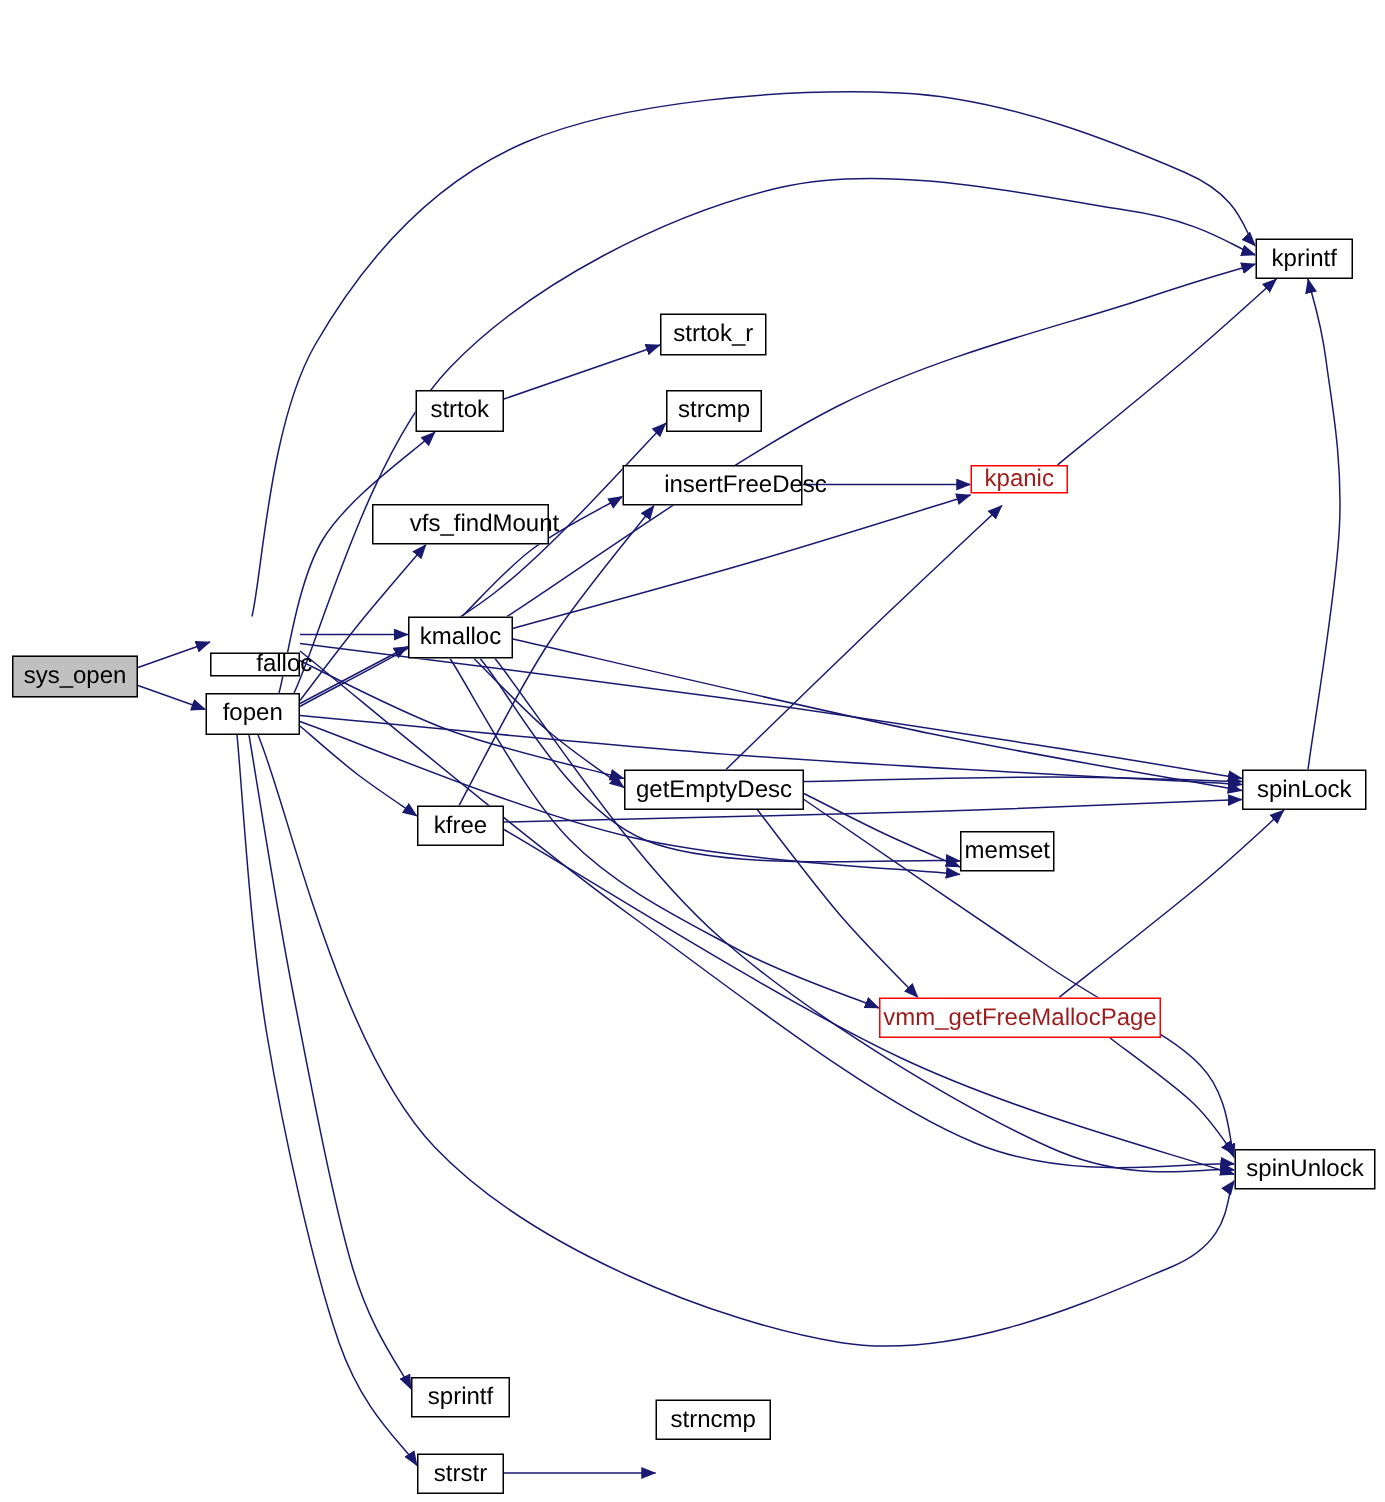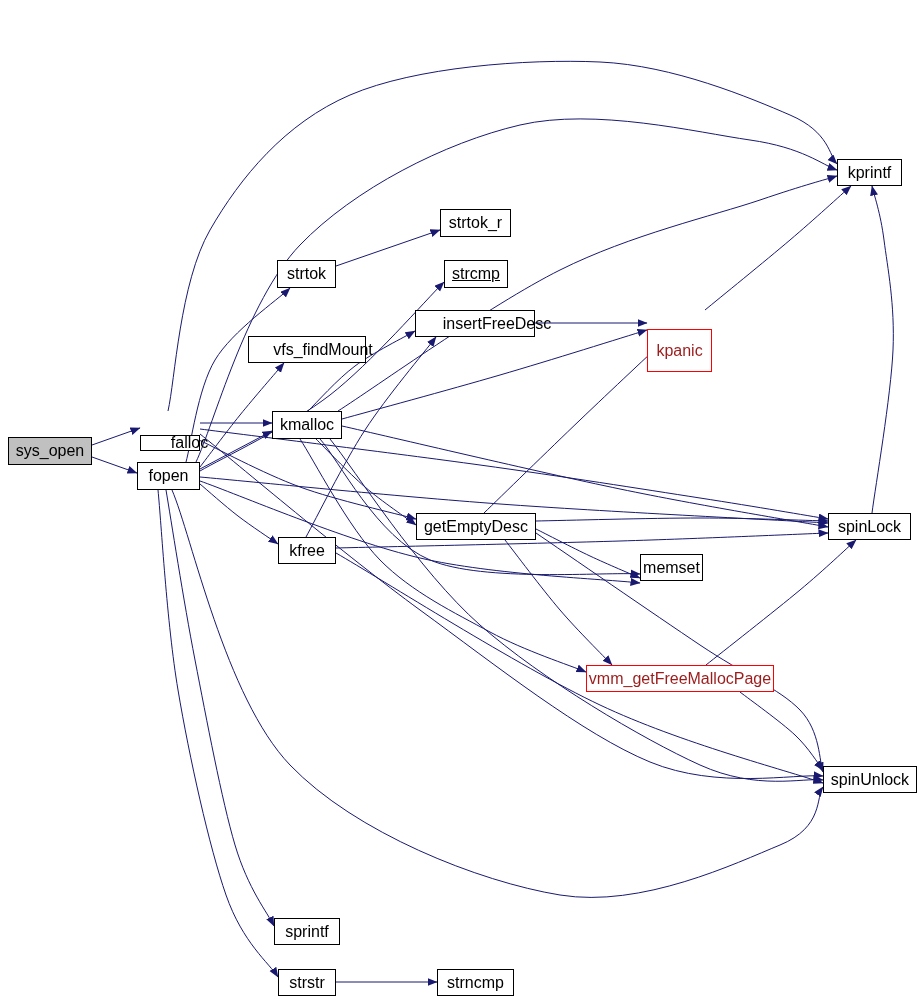--- a/index.html
+++ b/index.html
@@ -102,29 +102,29 @@
         <path d="M197,439 C214.16666666666666,447 263.5,473.6666666666667 300,487 C336.5,500.3333333333333 396.6666666666667,513.6666666666666 416,519" class="edge" marker-end="url(#arrowhead)"></path>
         <path d="M316,439 C324.1666666666667,447 348.3333333333333,472.6666666666667 365,487 C381.6666666666667,501.3333333333333 407.5,518.6666666666666 416,525" class="edge" marker-end="url(#arrowhead)"></path>
       </g>
   </svg>
   <div>
       <div class="node current" style="left: 8px; top: 437px; width: 84px; height: 28px;">sys_open</div>
       <div class="node" style="left: 140px; top: 435px; width: 60px; height: 16px; padding-left: 39px;">falloc</div>
       <div class="node" style="left: 137px; top: 462px; width: 63px; height: 28px;">fopen</div>
       <div class="node" style="left: 277px; top: 260px; width: 59px; height: 28px;">strtok</div>
       <div class="node" style="left: 440px; top: 209px; width: 71px; height: 28px;">strtok_r</div>
-      <div class="node" style="left: 444px; top: 260px; width: 64px; height: 28px; text-decoration: underline;">strcmp</div>
+      <div class="node" style="left: 444px; top: 260px; width: 64px; height: 28px;">strcmp</div>
       <div class="node" style="left: 248px; top: 336px; width: 118px; height: 27px; padding-left: 32px;">vfs_findMount</div>
       <div class="node" style="left: 415px; top: 310px; width: 120px; height: 27px; padding-left: 44px;">insertFreeDesc</div>
       <div class="node" style="left: 272px; top: 411px; width: 70px; height: 28px;">kmalloc</div>
-      <div class="node truncated" style="left: 647px; top: 310px; width: 65px; height: 43px; margin-top: 19px;">kpanic</div>
+      <div class="node truncated" style="left: 647px; top: 310px; width: 65px; height: 19px;">kpanic</div>
       <div class="node" style="left: 837px; top: 159px; width: 65px; height: 27px;">kprintf</div>
       <div class="node" style="left: 416px; top: 513px; width: 120px; height: 27px;">getEmptyDesc</div>
       <div class="node" style="left: 278px; top: 537px; width: 58px; height: 27px;">kfree</div>
       <div class="node" style="left: 640px; top: 554px; width: 63px; height: 27px;">memset</div>
       <div class="node" style="left: 828px; top: 513px; width: 83px; height: 27px;">spinLock</div>
       <div class="node truncated" style="left: 586px; top: 665px; width: 188px; height: 27px;">vmm_getFreeMallocPage</div>
       <div class="node" style="left: 823px; top: 766px; width: 94px; height: 27px;">spinUnlock</div>
       <div class="node" style="left: 274px; top: 918px; width: 66px; height: 27px;">sprintf</div>
       <div class="node" style="left: 278px; top: 969px; width: 58px; height: 27px;">strstr</div>
-      <div class="node" style="left: 437px; top: 969px; width: 77px; height: 27px;">strncmp</div>
+      <div class="node" style="left: 437px; top: 933px; width: 77px; height: 27px;">strncmp</div>
     </div>
 </div>
 
 </body></html>

